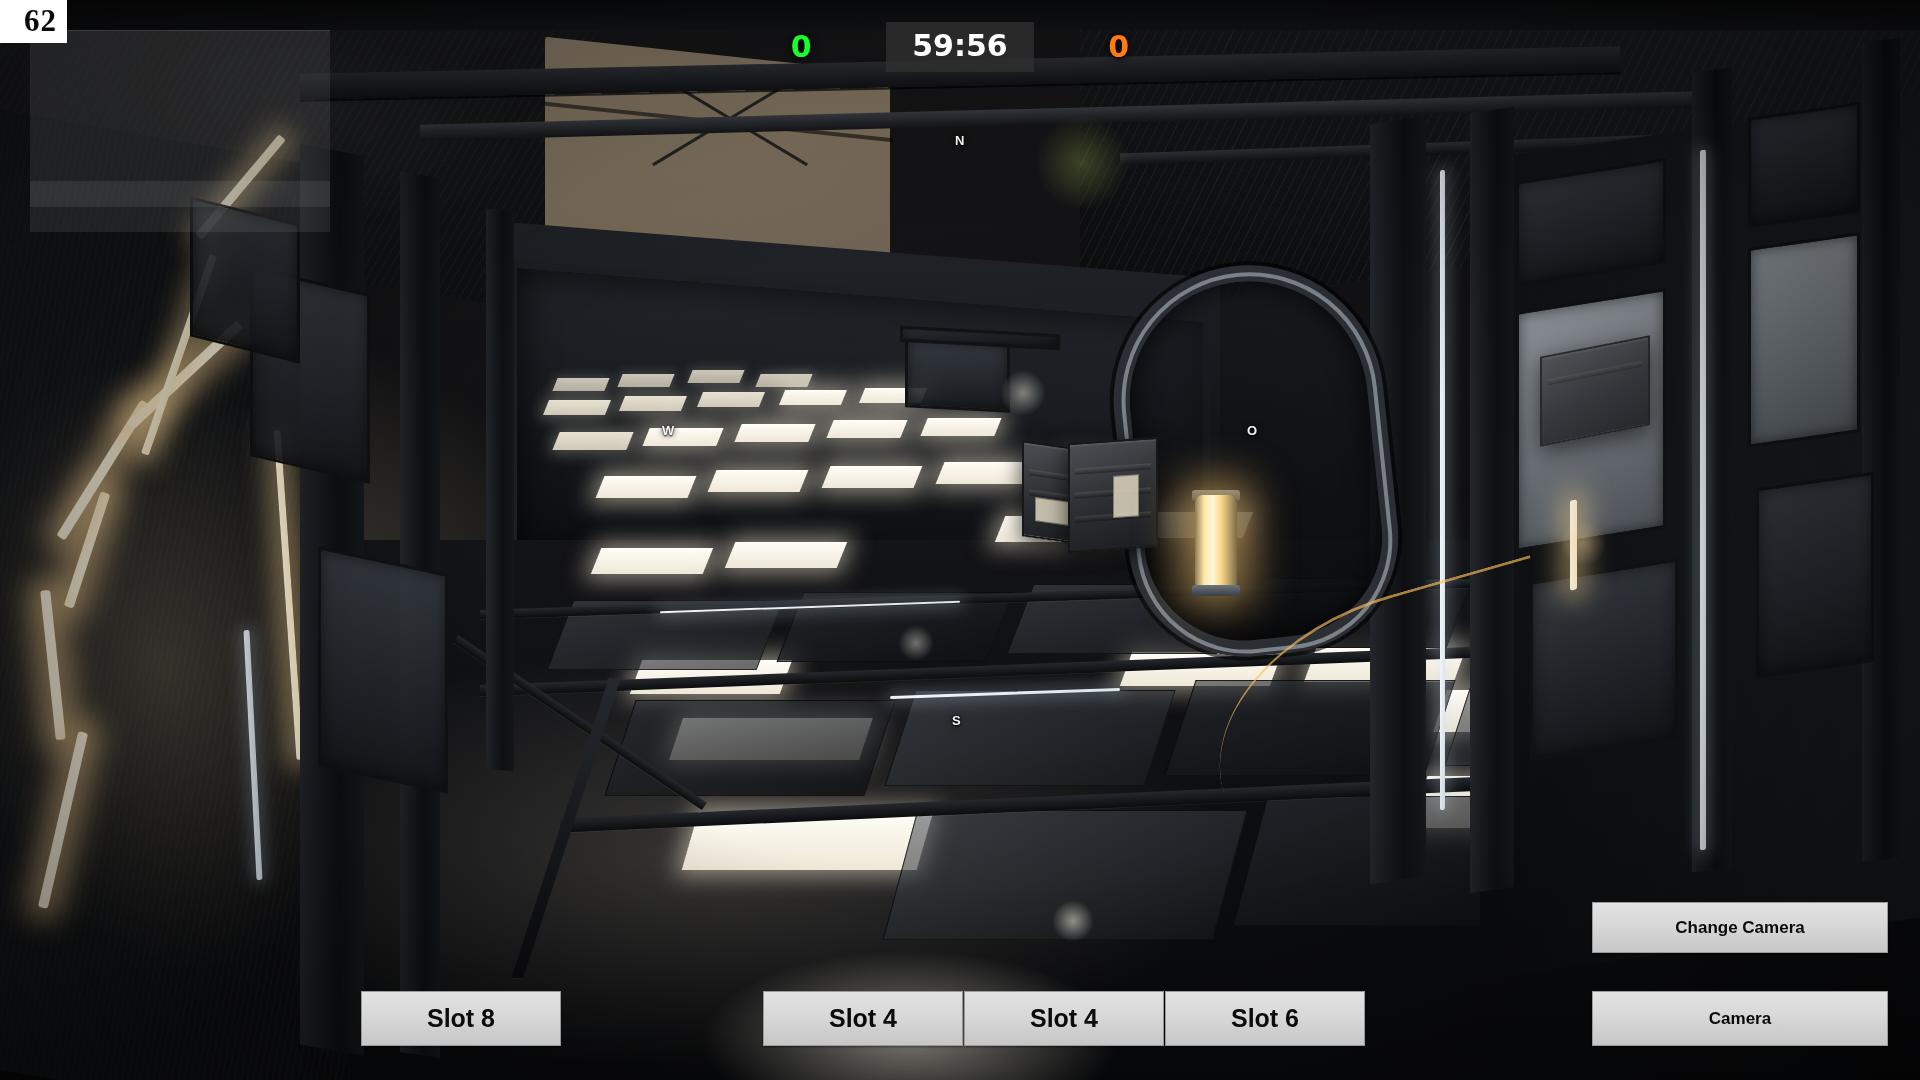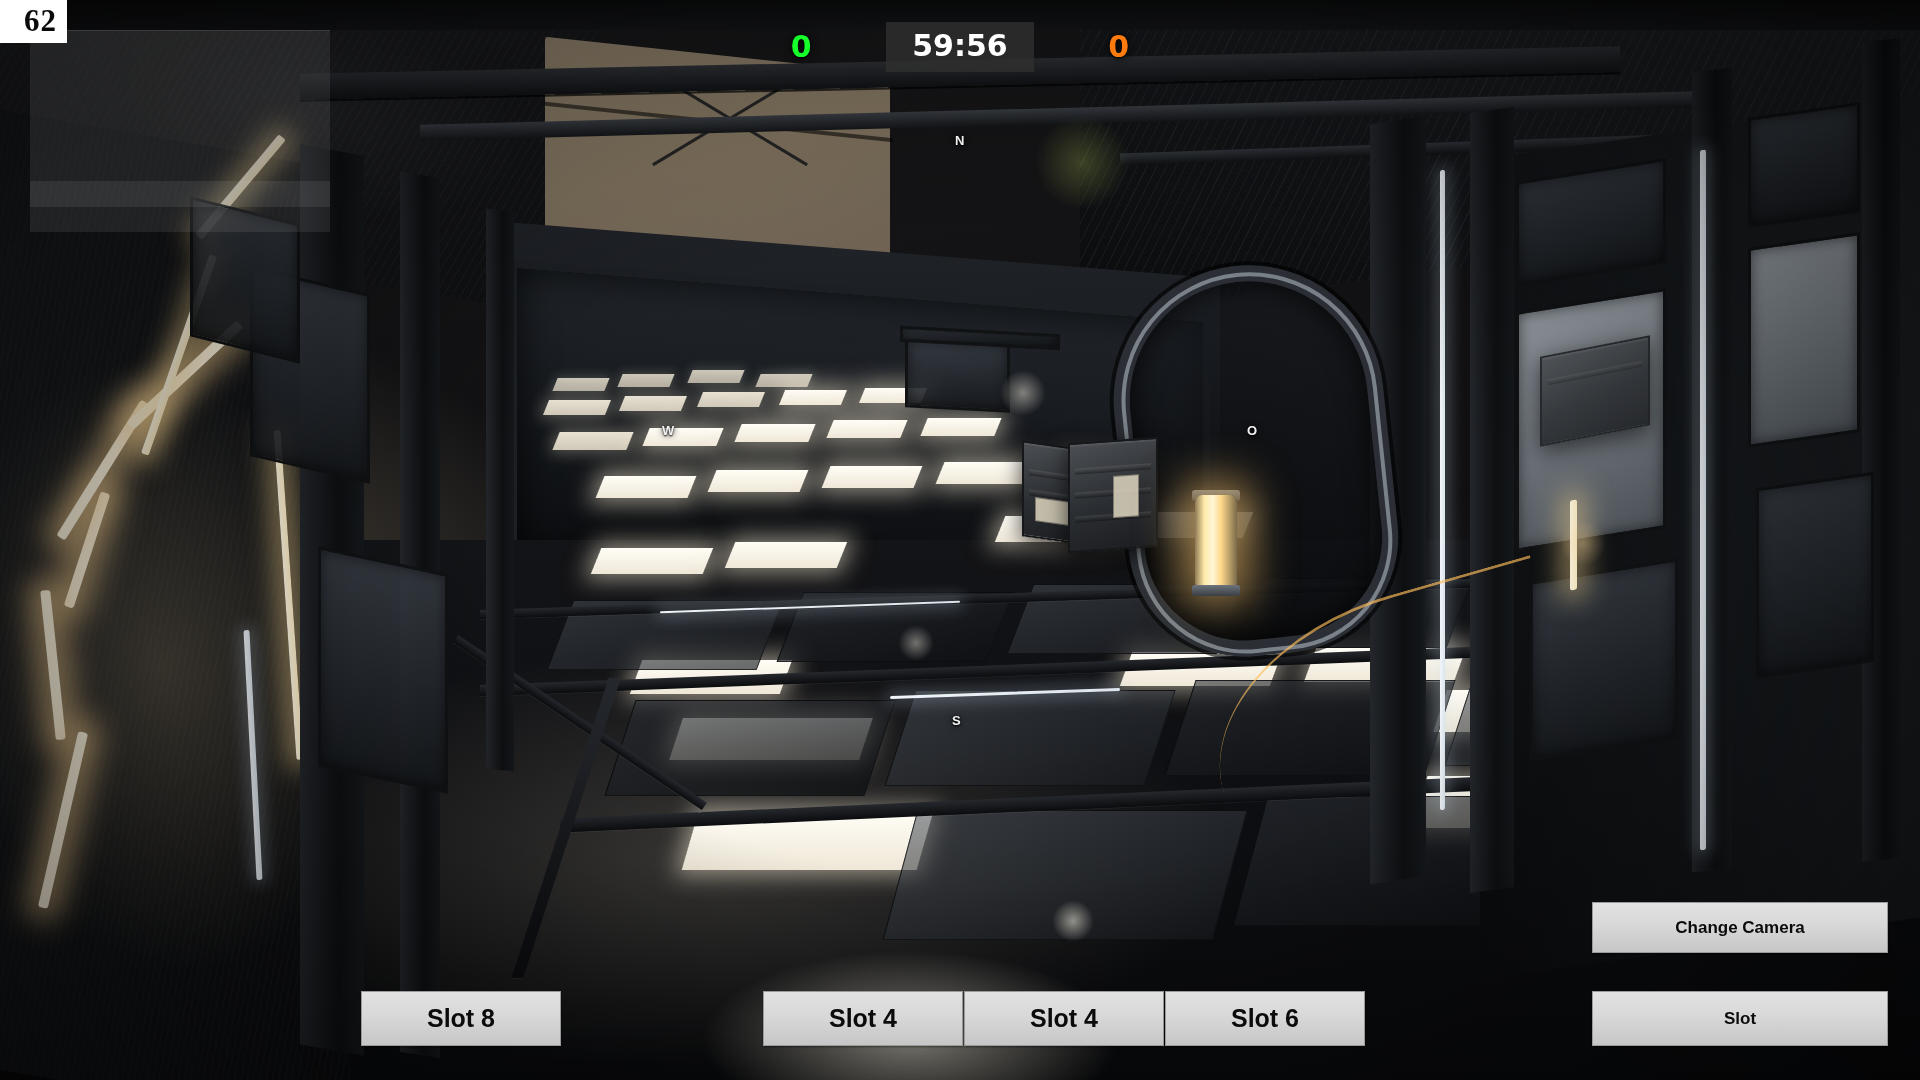--- a/index.html
+++ b/index.html
@@ -507,15 +507,15 @@
   <div class="compass o">O</div>
   <div class="compass s">S</div>
 
 
   <div class="btn btn-slot" style="left:361px">Slot 8</div>
   <div class="btn btn-slot" style="left:763px">Slot 4</div>
   <div class="btn btn-slot" style="left:964px">Slot 4</div>
   <div class="btn btn-slot" style="left:1165px">Slot 6</div>
 
   <div class="btn btn-change-cam">Change Camera</div>
-  <div class="btn btn-spawn">Slot</div>
+  <div class="btn btn-spawn">Camera</div>
 
 </div>
 
 </body></html>

